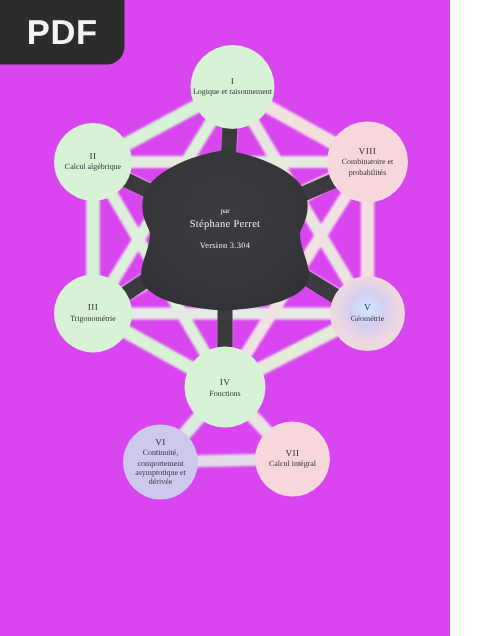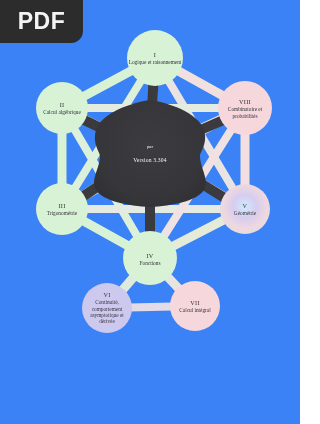--- a/index.html
+++ b/index.html
@@ -1,21 +1,21 @@
 <!DOCTYPE html>
 <html><head>
 <meta charset="utf-8">
 <style>
   html,body{margin:0;padding:0;background:#ffffff;}
   body{
     width:300px;height:424px;overflow:hidden;position:relative;
     font-family:"Liberation Serif",serif;
   }
   #page{
-    position:absolute;inset:0;background:#3b82f6;overflow:hidden;
+    position:absolute;inset:0;background:#d946ef;overflow:hidden;
   }
   
   #pdf-badge{
     position:absolute;left:0;top:0;width:83px;height:43px;
     background:#2c2c2c;border-bottom-right-radius:12px;
     display:flex;align-items:center;justify-content:center;
     z-index:40;
   }
   #pdf-badge span{
     color:#f4f4f4;font-family:"Liberation Sans",sans-serif;
@@ -176,17 +176,18 @@
       <span class="nm">Calcul intégral</span>
     </div>
 
     <div class="node-label" style="left:245px;top:108px;width:52px;">
       <span class="num">VIII</span>
       <span class="nm">Combinatoire et probabilités</span>
     </div>
 
     <div id="center-text">
       <span class="by">par</span>
+      <span class="author">Stéphane Perret</span>
       <span class="version">Version 3.304</span>
     </div>
 
   </div>
 </div>
 
 </body></html>

